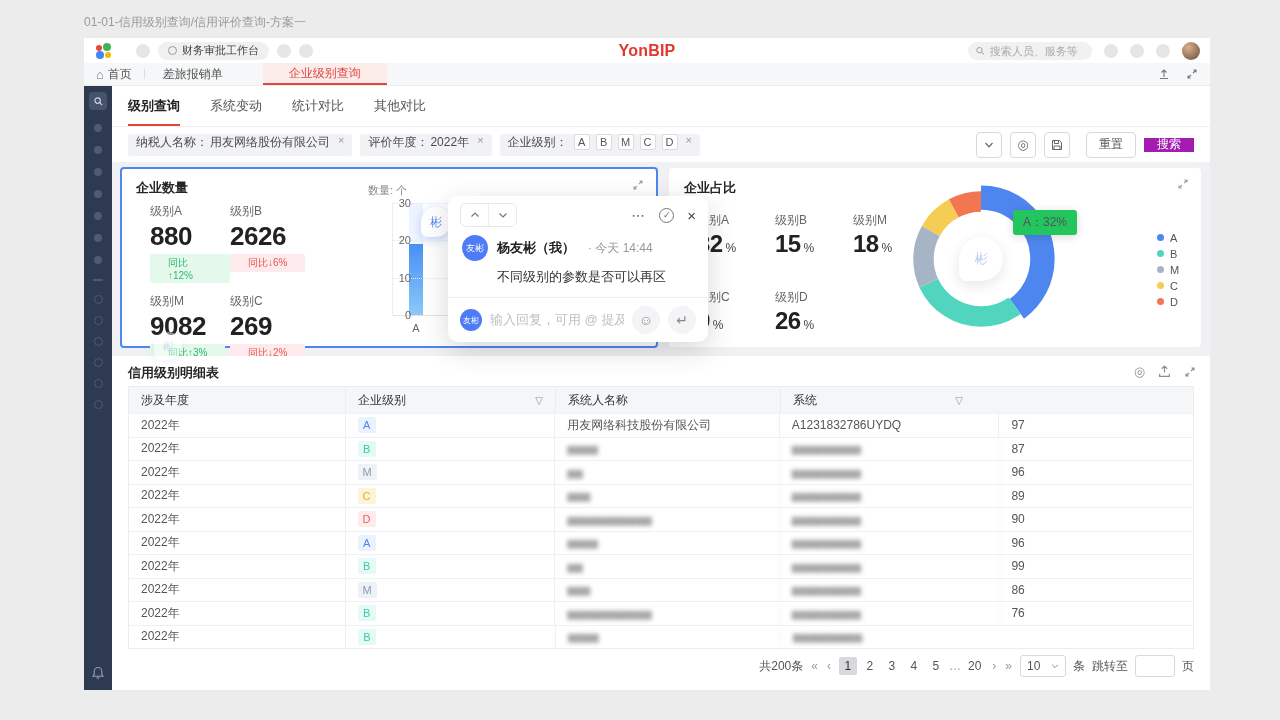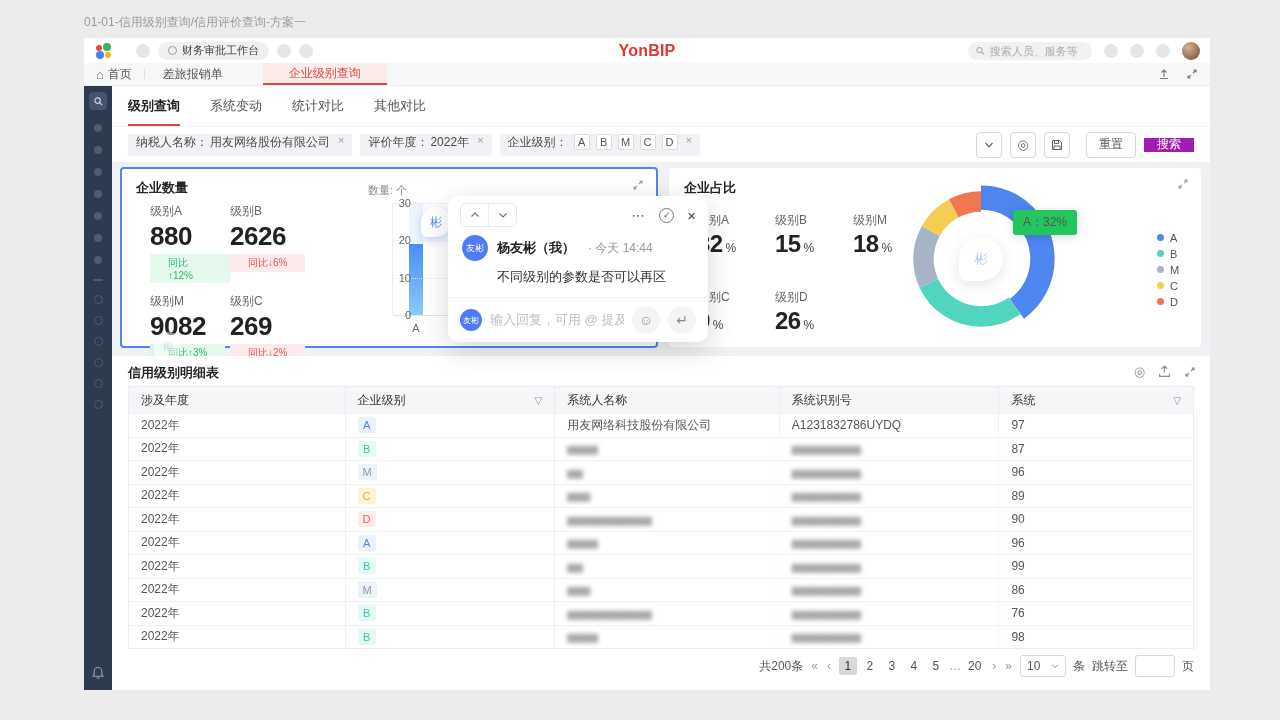--- a/index.html
+++ b/index.html
@@ -402,23 +402,20 @@
         <div class="th c0">
           <span>涉及年度</span>
         </div>
         <div class="th c1">
           <span>企业级别</span>
           <span class="funnel">▽</span>
         </div>
         <div class="th c2">
           <span>系统人名称</span>
         </div>
-        <div class="th c3">
-          <span>系统识别号</span>
-        </div>
         <div class="th c4">
           <span>系统</span>
           <span class="funnel">▽</span>
         </div>
       </div>
     <div id="tbody">
         <div class="trow">
     <div class="td c0">2022年</div>
     <div class="td c1">
             <span class="lv lv-A">A</span>
@@ -499,21 +496,20 @@
     <div class="td c3 blurtxt">▆▆▆▆▆▆▆▆▆</div>
     <div class="td c4">76</div>
         </div>
         <div class="trow">
     <div class="td c0">2022年</div>
     <div class="td c1">
             <span class="lv lv-B">B</span>
           </div>
     <div class="td c2 blurtxt">▆▆▆▆</div>
     <div class="td c3 blurtxt">▆▆▆▆▆▆▆▆▆</div>
-    <div class="td c4">98</div>
         </div>
       </div>
   </div>
   <div class="pager">
     <span>共200条</span>
     <span class="pg-arrow">«</span>
     <span class="pg-arrow">‹</span>
     <span id="pages" style="display:flex;gap:4px;align-items:center">
         <span class="pg-num active">1</span>
         <span class="pg-num">2</span>

